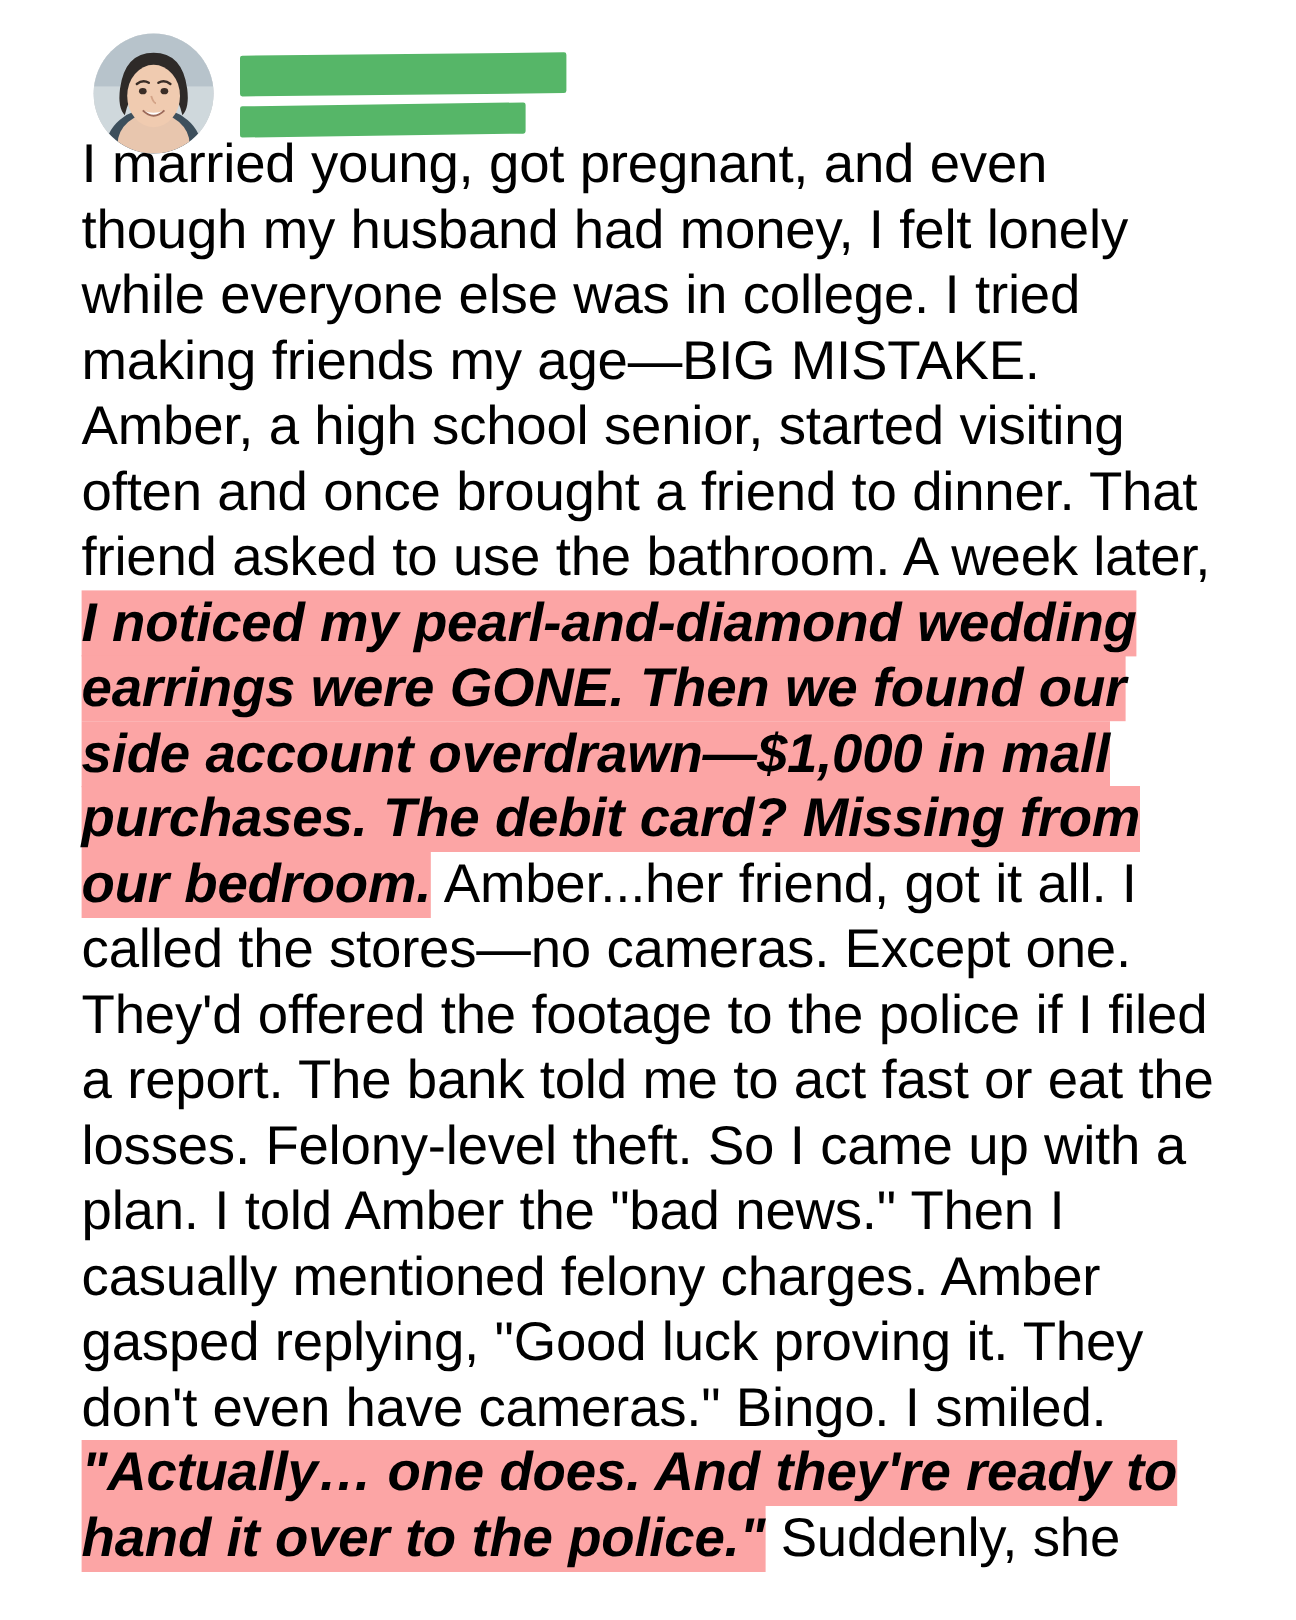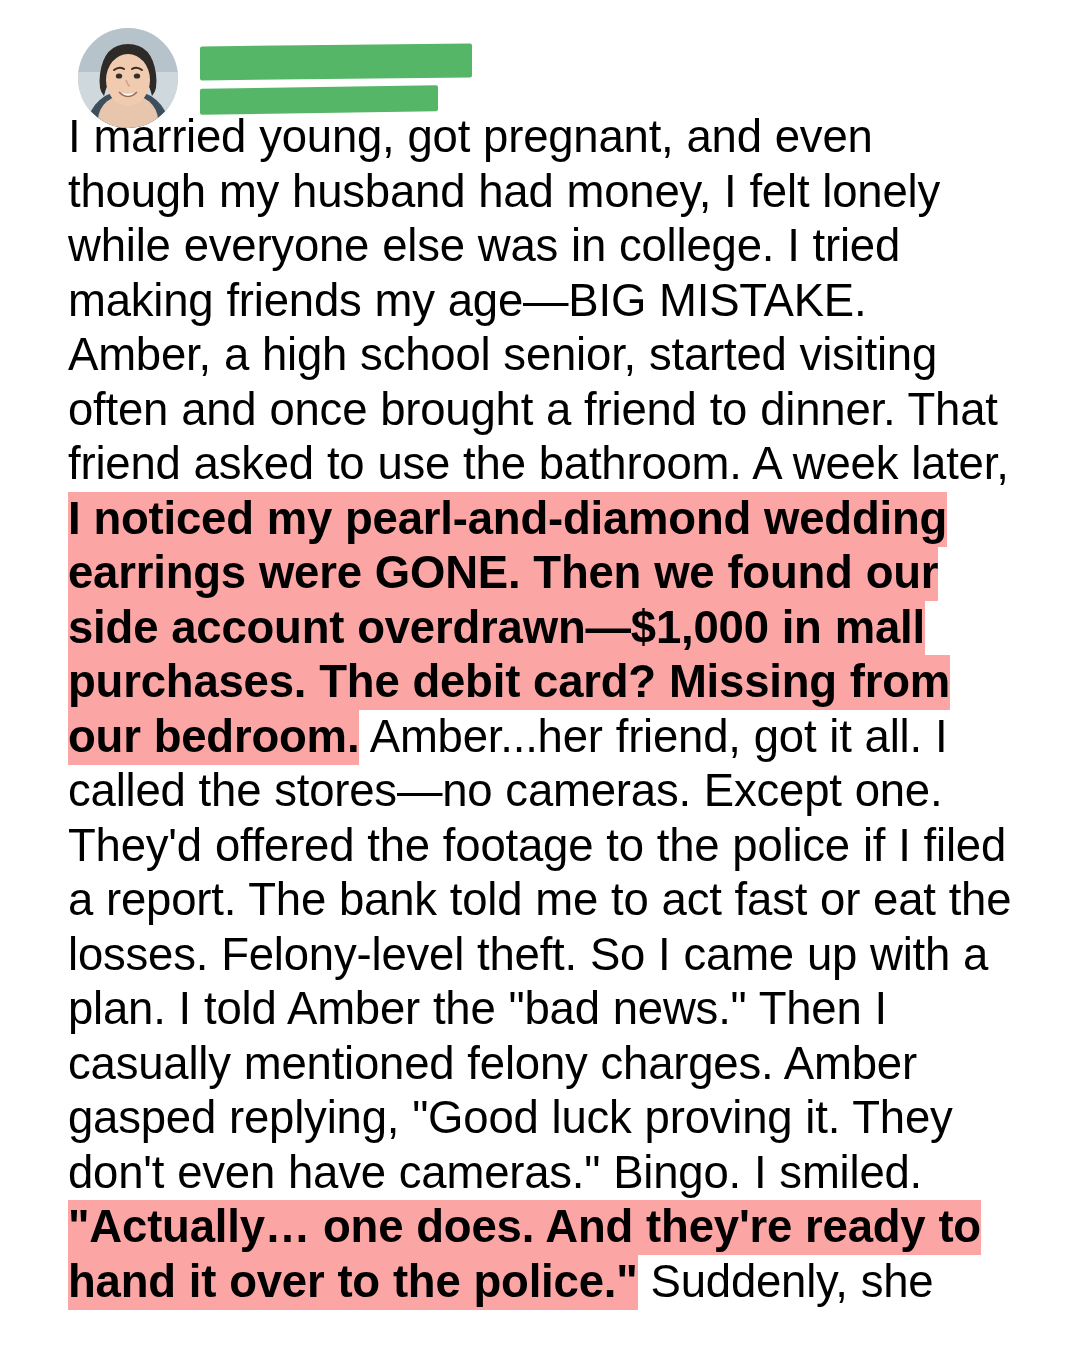--- a/index.html
+++ b/index.html
@@ -78,20 +78,21 @@
     font-weight: 400;
     word-spacing: 0.5px;
   }
 
   .hl {
     background: #fca5a5;
     font-weight: 700;
     box-decoration-break: clone;
     -webkit-box-decoration-break: clone;
     padding: 1px 0 3px 0;
+    font-style: italic;
   }
 </style>
 </head>
 <body>
 
 <div class="post">
 
   <div class="header">
     <div class="avatar">
       <svg viewBox="0 0 100 100" aria-hidden="true">

